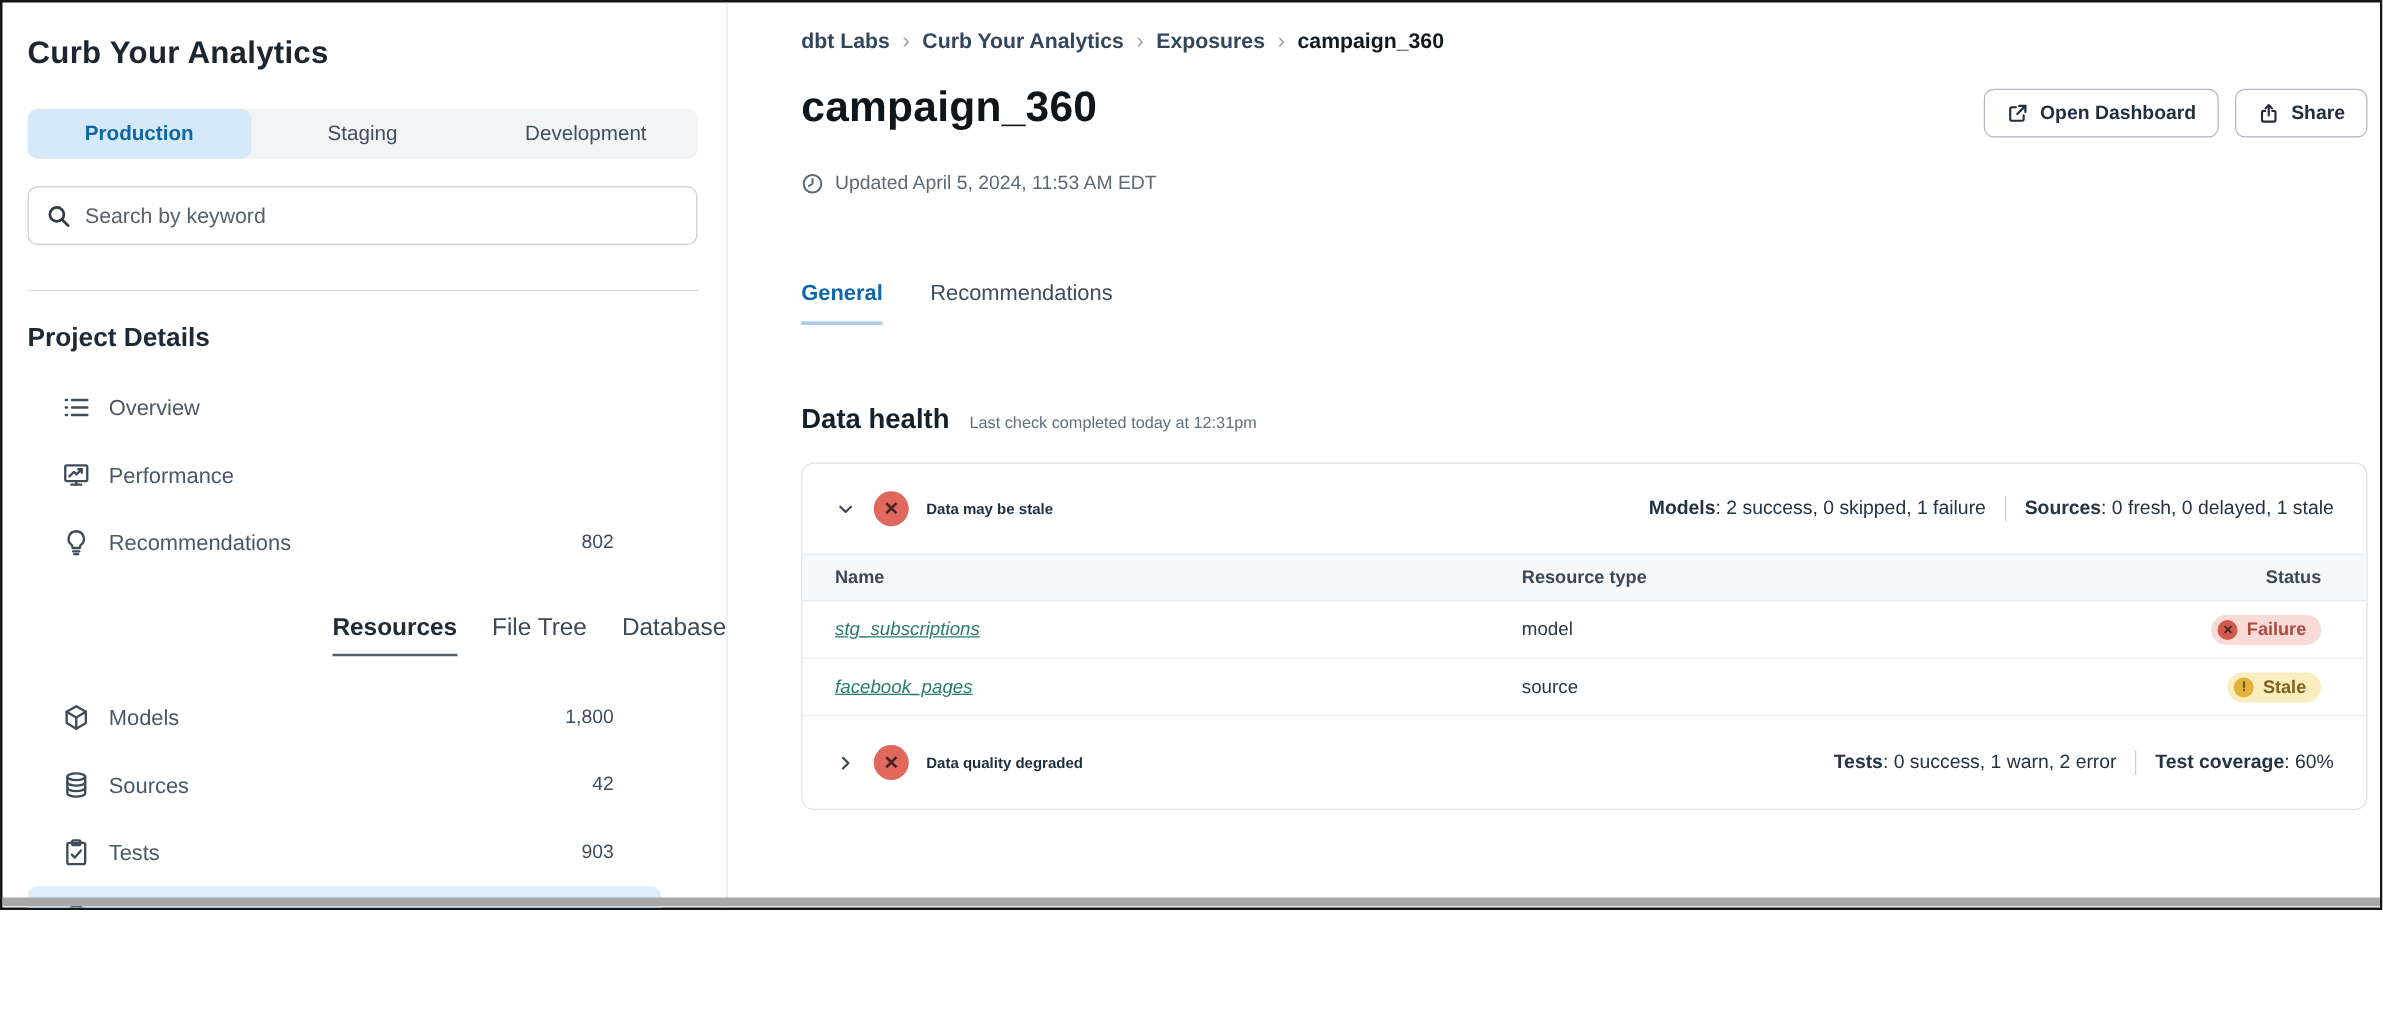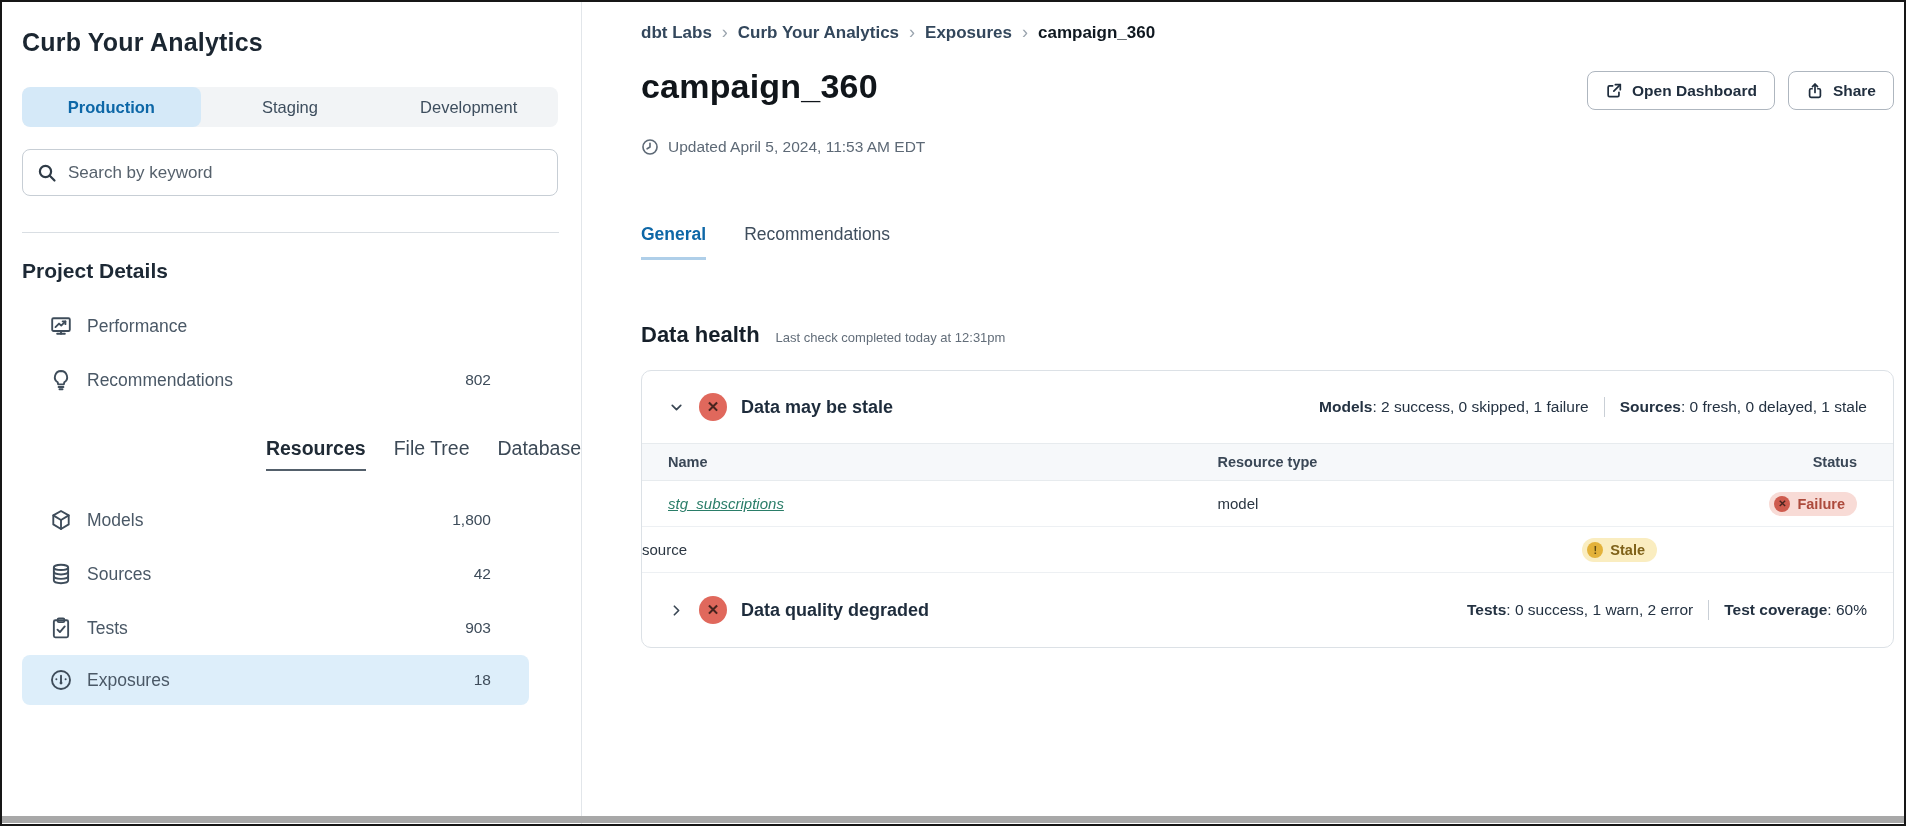--- a/index.html
+++ b/index.html
@@ -1,18 +1,18 @@
 <!DOCTYPE html>
 <html><head>
 <meta charset="utf-8">
 <style>
   * { box-sizing: border-box; margin: 0; padding: 0; }
   html,body { width:1906px; height:826px; }
   body { font-family: "Liberation Sans", sans-serif; background:#fff; }
-  .page { position:relative; width:1906px; height:826px; border:2px solid #161616; background:#fff; overflow:hidden; }
+  .page { position:relative; width:1906px; height:728px; border:2px solid #161616; background:#fff; overflow:hidden; }
   .app { display:flex; height:100%; }
 
   
   .sidebar { width:580px; flex:0 0 580px; border-right:1px solid #E2E6EA; padding:26px 0 0 20px; }
   .side-title { font-size:25px; font-weight:700; color:#1B2631; letter-spacing:.2px; }
   .seg-track { margin-top:30px; width:536px; height:40px; background:#F2F4F6; border-radius:8px; display:flex; overflow:hidden; }
   .seg { flex:1; display:flex; align-items:center; justify-content:center; font-size:16.5px; color:#3E4E5E; cursor:pointer; }
   .seg.active { background:#D5E9F8; color:#0D67A7; font-weight:700; border-radius:8px; }
   .search-box { margin-top:22px; width:536px; height:47px; border:1px solid #C7CED5; border-radius:8px; display:flex; align-items:center; padding:0 14px; gap:11px; background:#fff; }
   .search-box input { border:none; outline:none; flex:1; font-size:17px; color:#333; font-family:"Liberation Sans",sans-serif; background:transparent; }
@@ -47,21 +47,21 @@
   .tab.active { color:#0D67A7; font-weight:700; border-bottom:3px solid #AFCFE9; }
   .dh-head { margin-top:62px; display:flex; align-items:baseline; gap:16px; }
   .section-heading { font-size:22px; font-weight:700; color:#16202A; }
   .dh-sub { font-size:13px; color:#626D79; }
 
   .card { margin-top:22px; width:1253px; border:1px solid #DCE1E6; border-radius:10px; background:#fff; }
   .group-row { height:72px; display:flex; align-items:center; padding:0 26px; gap:14px; cursor:pointer; }
   .group-row.collapsed { height:74px; }
   .chev { color:#3A4754; display:flex; }
   .err-circle { width:28px; height:28px; border-radius:50%; background:#E0685C; display:flex; align-items:center; justify-content:center; color:#47241F; font-size:15px; font-weight:700; flex:0 0 auto; }
-  .group-title { font-size:18px; font-weight:700; color:#1E2C3C; flex:1; }
+  .group-title { font-size:12px; font-weight:700; color:#1E2C3C; flex:1; }
   .group-stats { display:flex; align-items:center; font-size:15.5px; color:#243242; }
   .group-stats b { font-weight:700; }
   .stat-sep { width:1px; height:20px; background:#C9CFD6; margin:0 15px; }
 
   .grid-row { display:grid; grid-template-columns:46% 1fr 200px; align-items:center; }
   .thead { height:38px; background:#F6F8FA; border-top:1px solid #E7EBEE; border-bottom:1px solid #E7EBEE; font-size:14.5px; font-weight:700; color:#3A4756; }
   .thead .c1 { padding-left:26px; }
   .thead .c3 { text-align:right; padding-right:36px; }
   .trow { height:46px; border-bottom:1px solid #EDF0F3; font-size:15px; }
   .trow .c1 { padding-left:26px;font-style:italic; }
@@ -100,20 +100,32 @@
             <line x1="12.8" y1="12.8" x2="17.5" y2="17.5"></line>
           </svg>
         <input type="text" placeholder="Search by keyword" style="">
       </div>
 
       <hr class="side-divider">
 
       <div class="side-heading">Project Details</div>
 
       <div class="side-list">
+        <div class="side-item">
+          <svg width="22" height="22" viewBox="0 0 20 20" fill="none" stroke="currentColor" stroke-width="1.9" stroke-linecap="round">
+              <line x1="7" y1="4.5" x2="18" y2="4.5"></line>
+              <line x1="7" y1="10" x2="18" y2="10"></line>
+              <line x1="7" y1="15.5" x2="18" y2="15.5"></line>
+              <line x1="2.5" y1="4.5" x2="3.2" y2="4.5"></line>
+              <line x1="2.5" y1="10" x2="3.2" y2="10"></line>
+              <line x1="2.5" y1="15.5" x2="3.2" y2="15.5"></line>
+            </svg>
+          <span class="lbl">Overview</span>
+          <span class="cnt"></span>
+        </div>
         <div class="side-item">
           <svg width="22" height="22" viewBox="0 0 20 20" fill="none" stroke="currentColor" stroke-width="1.7" stroke-linecap="round" stroke-linejoin="round">
               <rect x="2" y="3" width="16" height="11.5" rx="1.2"></rect>
               <polyline points="5,11 8.2,7.8 10.2,9.6 14,5.8"></polyline>
               <polyline points="11.5,5.8 14,5.8 14,8.3"></polyline>
               <line x1="10" y1="14.5" x2="10" y2="17"></line>
               <line x1="6.5" y1="17" x2="13.5" y2="17"></line>
             </svg>
           <span class="lbl">Performance</span>
           <span class="cnt"></span>
@@ -258,20 +270,21 @@
           <span class="c2 rtype">model</span>
           <span class="c3">
               <span class="badge failure">
                 <span class="dot">✕</span>
                 <span>Failure</span>
               </span>
             </span>
         </div>
 
         <div class="grid-row trow">
+          <span class="c1"><a class="rlink">facebook_pages</a></span>
           <span class="c2 rtype">source</span>
           <span class="c3">
               <span class="badge stale">
                 <span class="dot">!</span>
                 <span>Stale</span>
               </span>
             </span>
         </div>
 
         <div class="group-row collapsed">

